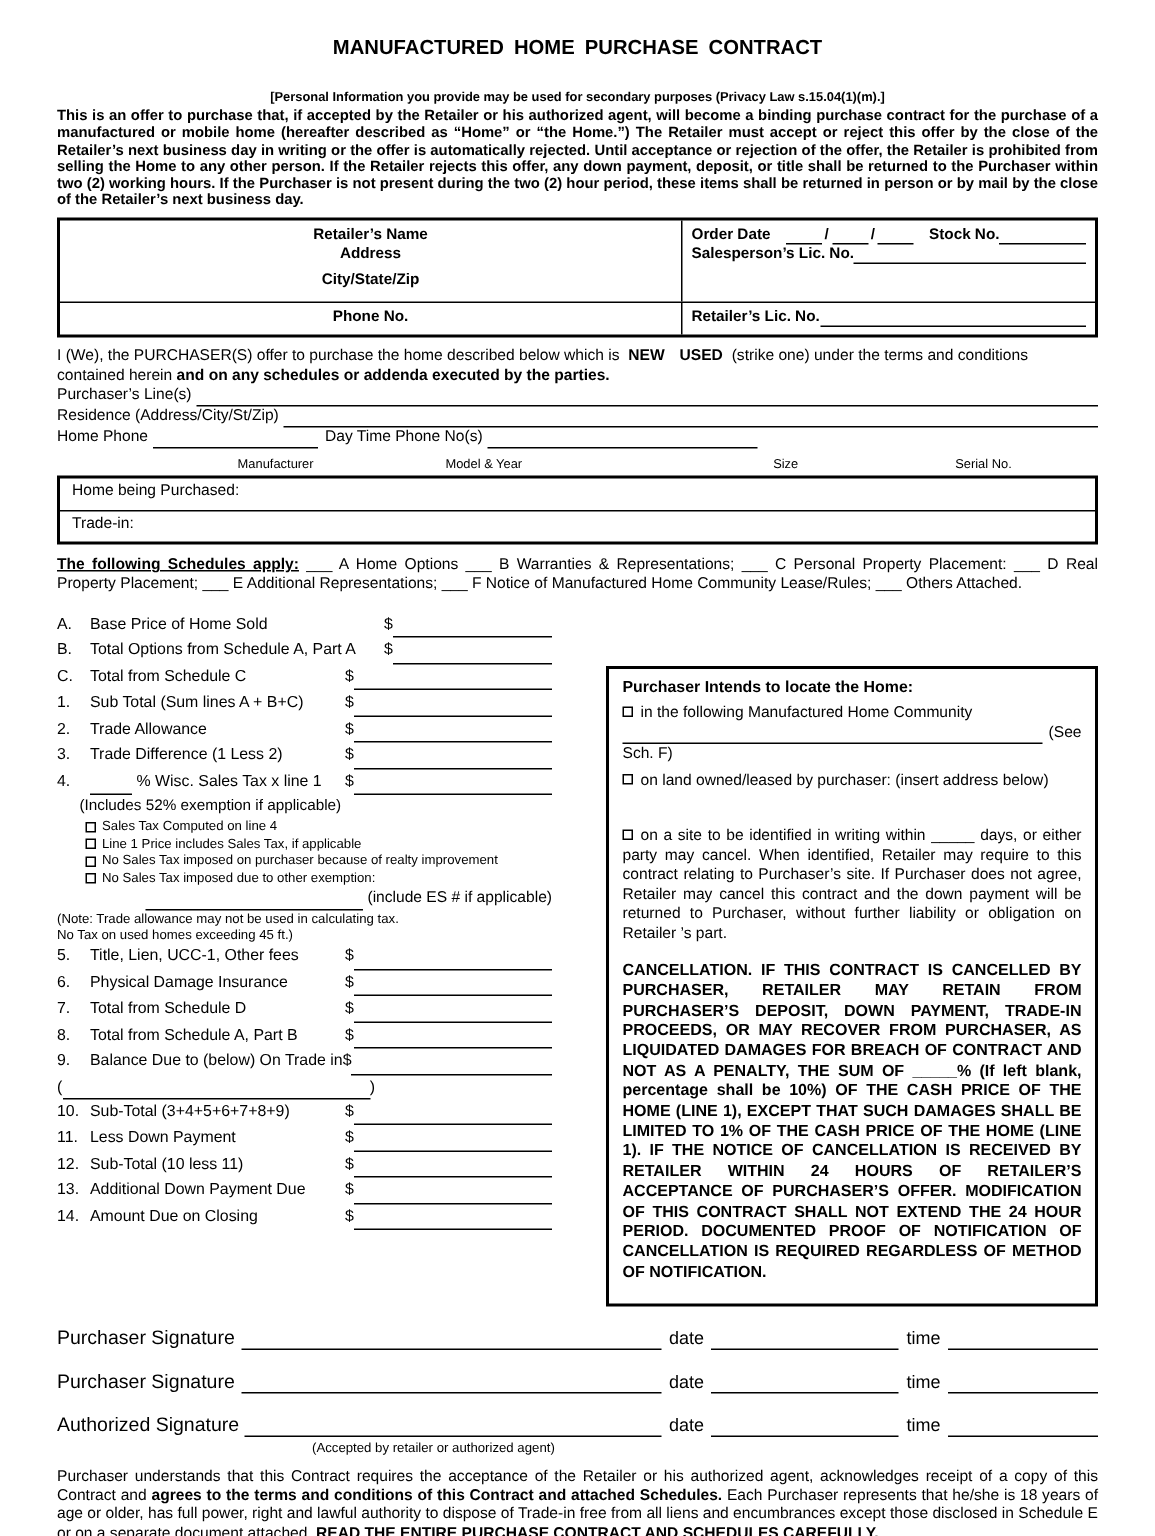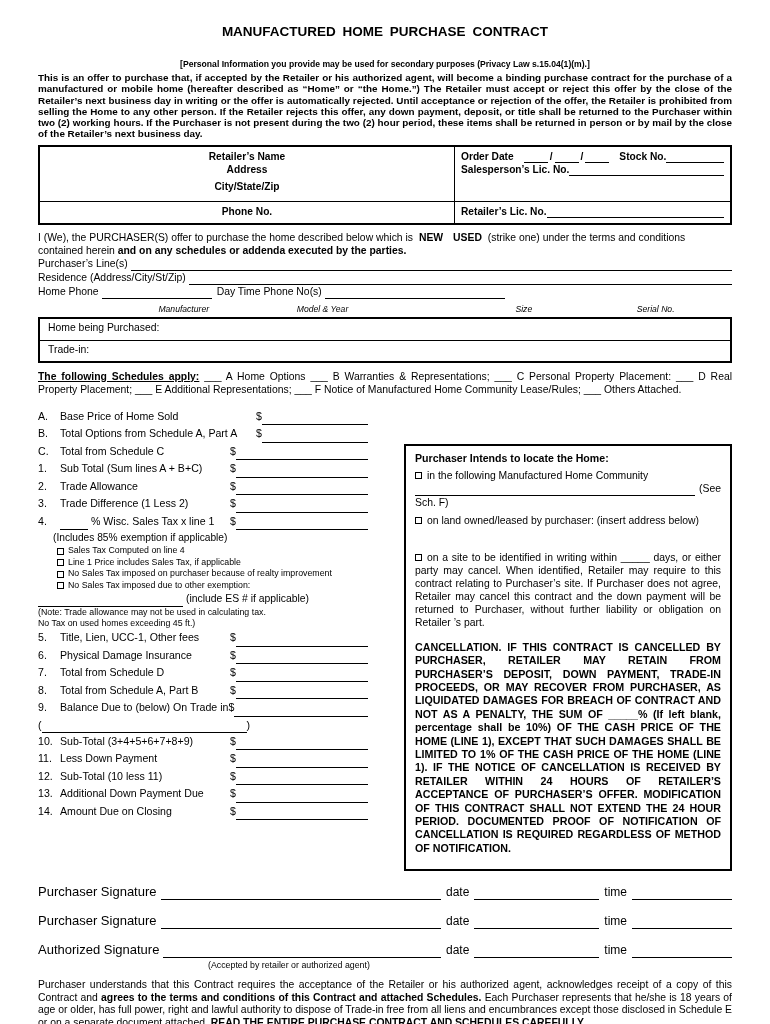--- a/index.html
+++ b/index.html
@@ -30,21 +30,21 @@
   .flexline { display:flex; align-items:flex-end; }
   .flexline .blank { height:11px; }
   .flexline .sep { padding:0 2px; }
   .sp10 { width:10px; flex:none; }
 
   .offer-para { font-size:10.4px; line-height:13px; margin-top:6px; }
   .newused { word-spacing:7px; padding:0 3px; }
   .fill-row { display:flex; align-items:flex-end; font-size:10.4px; line-height:14px; }
   .fill-row .lbl { flex:none; margin-right:3px; }
 
-  .tbl-headers { position:relative; height:11px; font-size:8.6px; margin-top:5px;font-style:italic; }
+  .tbl-headers { position:relative; height:11px; font-size:8.6px; margin-top:5px; }
   .tbl-headers span { position:absolute; transform:translateX(-50%); white-space:nowrap; top:0; }
   .h1{left:21%;} .h2{left:41%;} .h3{left:70%;} .h4{left:89%;}
 
   .home-table { border:2px solid #000; margin-top:2px; }
   .ht-row { height:22px; padding:3px 8px; font-size:10.4px; border-bottom:1.5px solid #000; }
   .ht-row.last { border-bottom:none; height:20px; }
 
   .schedules { margin-top:7px; font-size:10.4px; line-height:13.5px; text-align:justify; }
   .schedules .lead { font-weight:bold; text-decoration:underline; }
 
@@ -54,21 +54,21 @@
   .p-num { width:22px; flex:none; }
   .p-label { flex:1; }
   .p-amt { flex:none; width:138px; display:flex; align-items:flex-end; }
   .p-amt.ab { width:112px; }
   .p-row .blank { height:13px; }
   .p-dollar { flex:none; }
   .ml3 { margin-left:3px; }
   .includes-note { font-size:10.2px; margin-left:15px; line-height:15px; }
   .chk-row { display:flex; align-items:center; margin-left:19px; line-height:11.5px; font-size:8.8px; }
   .chk-box { width:7px; height:7px; border:1px solid #000; margin-right:4px; flex:none; background:#fff; }
-  .es-row { display:flex; align-items:flex-end; font-size:10.4px; line-height:16px; }
+  .es-row { display:flex; align-items:flex-end; font-size:10.4px; line-height:16px;justify-content:flex-end; }
   .es-row .lbl { margin-left:3px; }
   .small-note { font-size:8.8px; line-height:11px; }
   .paren-row { font-size:10.6px; line-height:16px; display:flex; align-items:flex-end; }
 
   .locate-box { flex:1; border:2px solid #000; padding:6px 9px 14px 9px; font-size:10.4px;margin-top:36px; }
   .locate-title { font-weight:bold; font-size:10.6px; }
   .opt { margin-top:5px; line-height:13px; }
   .chk-inline { display:inline-block; width:7px; height:7px; border:1px solid #000; margin-right:5px; background:#fff; }
   .opt1-line2 { display:flex; align-items:flex-end; line-height:14px; }
   .opt1-line2 .blank { height:12px; margin-right:4px; }
@@ -236,21 +236,21 @@
       <div class="p-row">
         <span class="p-num">4.</span>
         <span class="blank w28"></span>
         <span class="p-label ml3">% Wisc. Sales Tax x line 1</span>
         <span class="p-amt">
             <span class="p-dollar">$</span>
             <span class="blank grow"></span>
           </span>
       </div>
 
-      <div class="includes-note">(Includes 85% exemption if applicable)</div>
+      <div class="includes-note">(Includes 52% exemption if applicable)</div>
 
       <div class="chk-row">
         <span class="chk-box"></span>
         <span>Sales Tax Computed on line 4</span>
       </div>
       <div class="chk-row">
         <span class="chk-box"></span>
         <span>Line 1 Price includes Sales Tax, if applicable</span>
       </div>
       <div class="chk-row">

